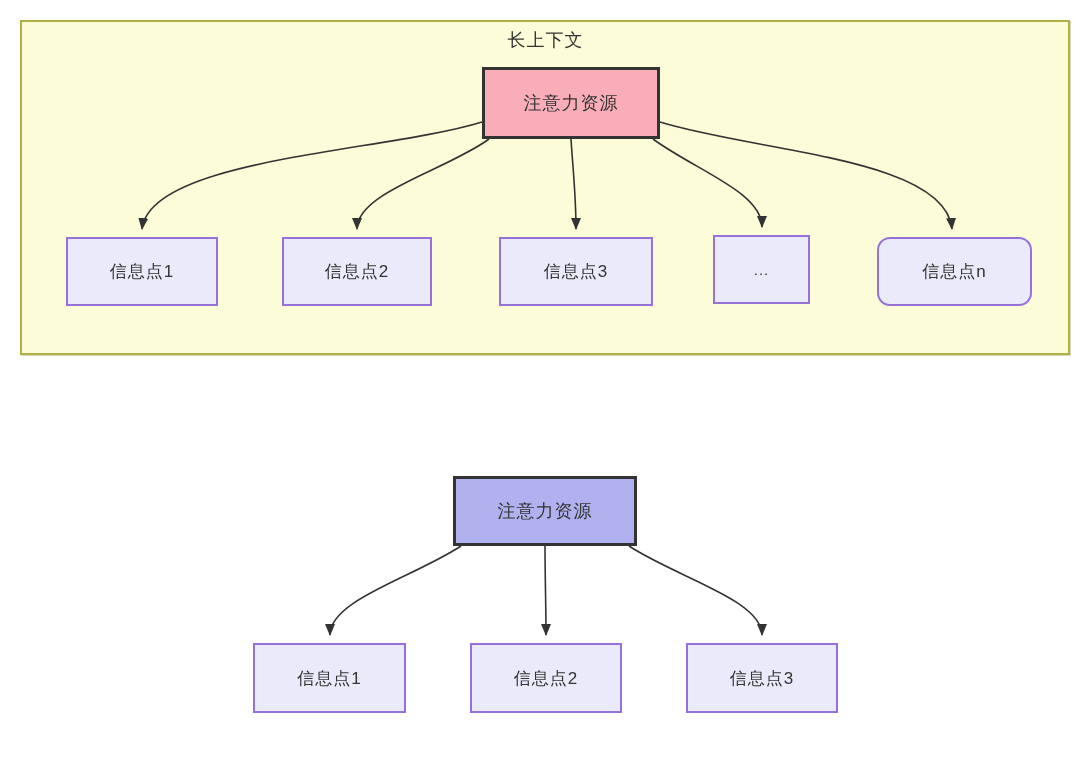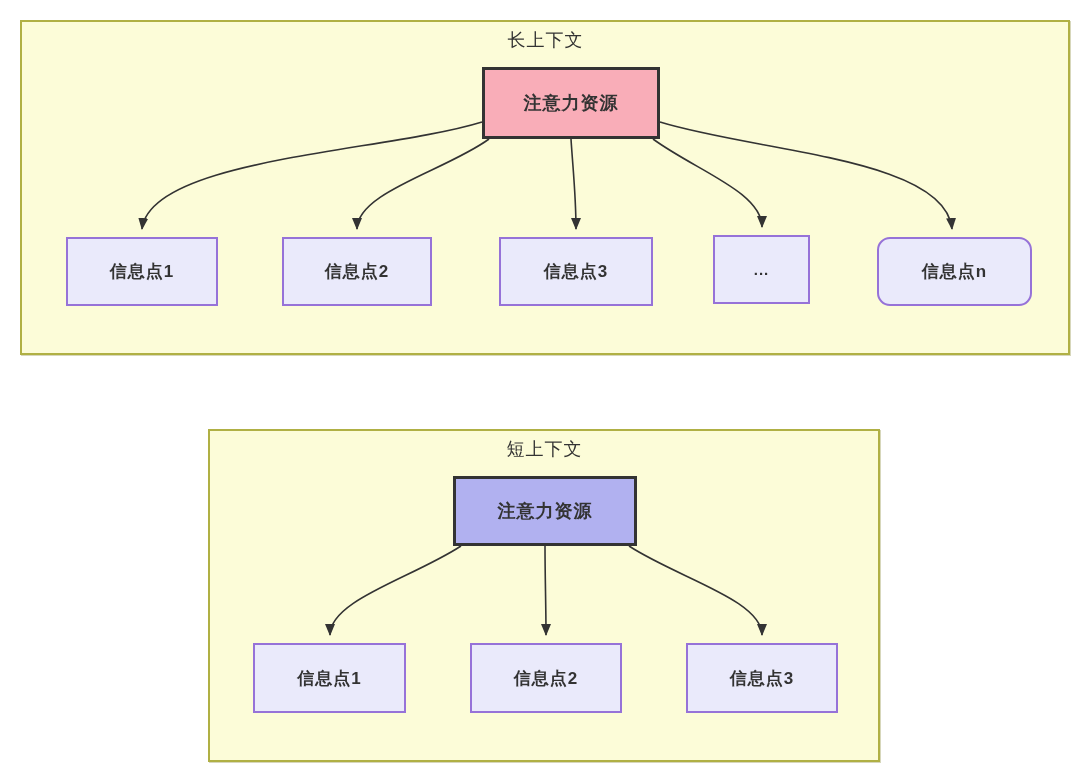--- a/index.html
+++ b/index.html
@@ -35,21 +35,21 @@
     color: var(--text-color, #333333);
     letter-spacing: 1px;
   }
   .node {
     position: absolute;
     box-sizing: border-box;
     display: flex;
     align-items: center;
     justify-content: center;
     font-size: 17px;
-    font-weight: 700;
+    font-weight: 400;
     color: var(--text-color, #333333);
     letter-spacing: 1px;
   }
   .attention {
     border: 3px solid var(--text-color, #333333);
     font-size: 18px;
     z-index: 3;
   }
   .attention-long  { left: 482px; top: 67px;  width: 178px; height: 72px; background: var(--attention-long-fill, #f9adb8); }
   .attention-short { left: 453px; top: 476px; width: 184px; height: 70px; background: var(--attention-short-fill, #b1b1f0); }
@@ -86,23 +86,20 @@
 </style>
 </head>
 <body>
 
 <div class="canvas">
 
   <div class="container container-long">
     <div class="container-title">长上下文</div>
   </div>
 
-  <div class="container container-short">
-    <div class="container-title">短上下文</div>
-  </div>
 
   <svg class="edges" viewBox="0 0 1080 774" xmlns="http://www.w3.org/2000/svg">
     <defs>
       <marker id="arrow" orient="auto" markerUnits="userSpaceOnUse" markerWidth="14" markerHeight="12" refX="11" refY="5">
         <path class="arrowhead" d="M0,0 L12,5 L0,10 Z"></path>
       </marker>
     </defs>
 
     <path class="edge" d="M482,122 C385,152 150,158 142,229" marker-end="url(#arrow)"></path>
     <path class="edge" d="M489,139 C447,170 357,192 357,229" marker-end="url(#arrow)"></path>

